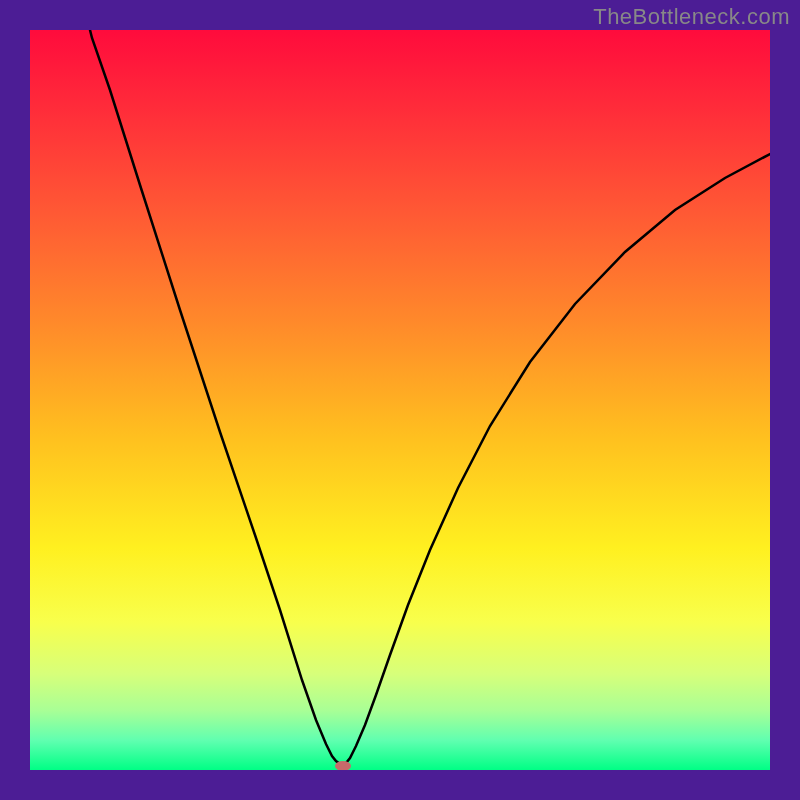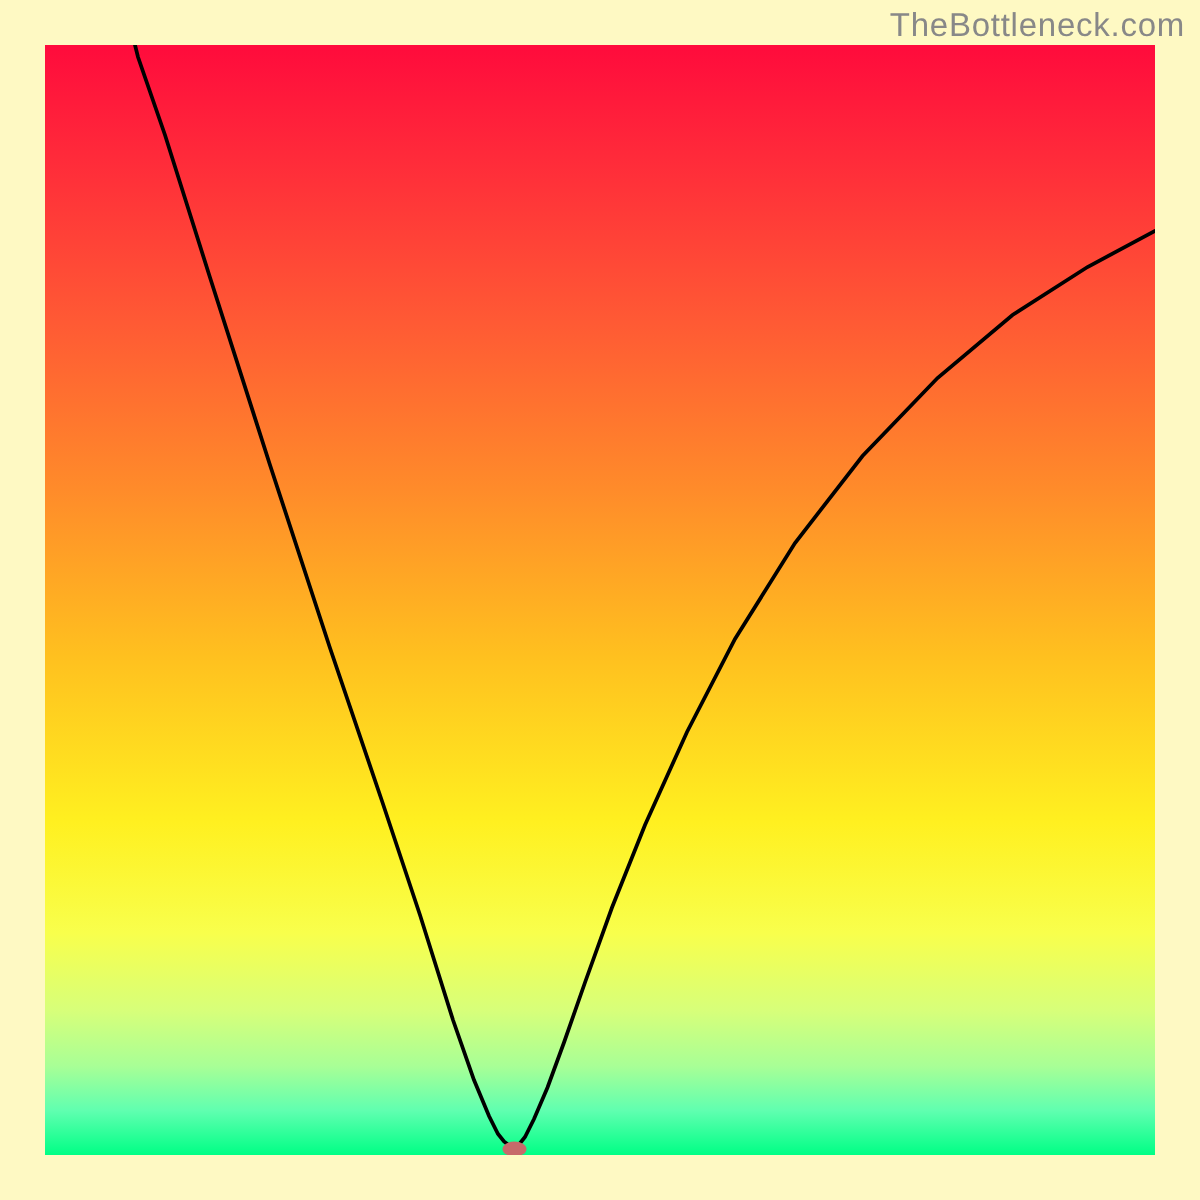--- a/index.html
+++ b/index.html
@@ -9,21 +9,21 @@
     height: 800px;
     background: #000;
     overflow: hidden;
   }
   .frame {
     position: absolute;
     left: 0;
     top: 0;
     width: 800px;
     height: 800px;
-    background: #fef9c3;
+    background: #4c1d95;
   }
   .watermark {
     position: absolute;
     top: 4px;
     right: 10px;
     color: #888888;
     font-family: Arial, Helvetica, sans-serif;
     font-size: 22px;
     font-weight: 500;
     letter-spacing: 0.5px;

